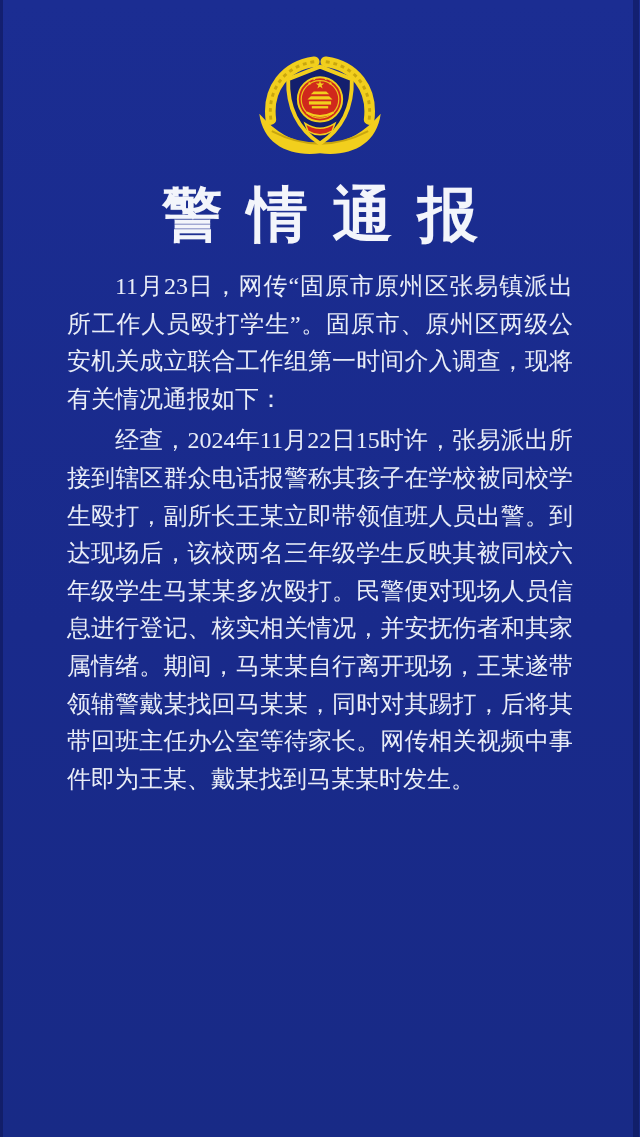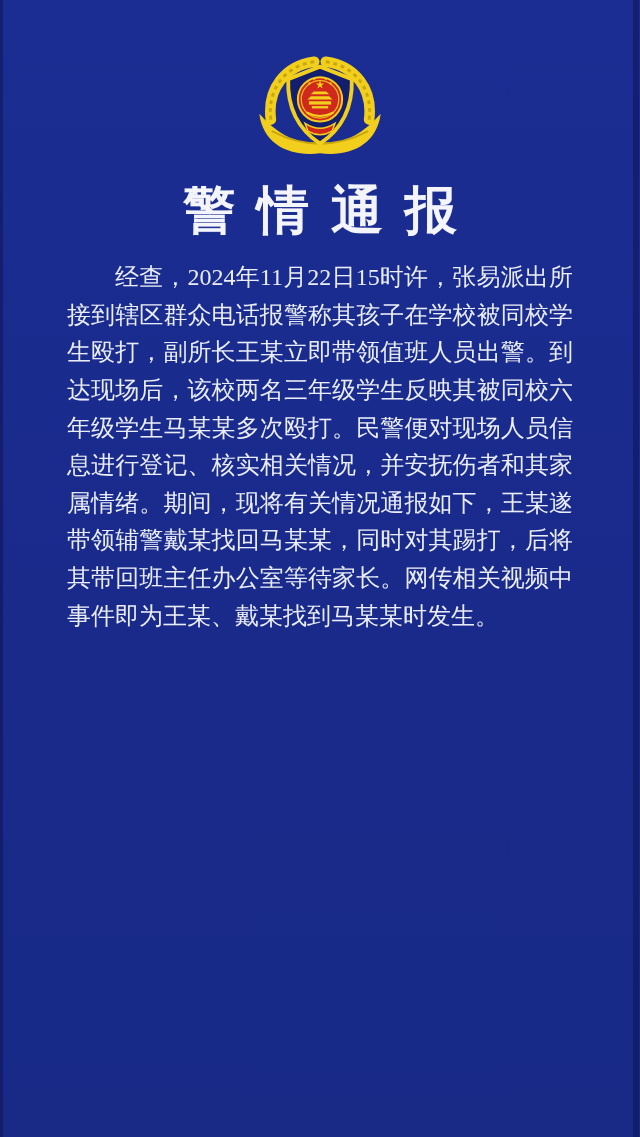--- a/index.html
+++ b/index.html
@@ -24,21 +24,21 @@
     box-sizing:border-box;
     padding-top:56px;
     display:flex;flex-direction:column;align-items:center;
   }
   .emblem{
     width:136px;height:106px;
     display:block;
   }
   .title{
     margin:20px 0 0 0;
-    font-size:52px;
+    font-size:60px;
     font-weight:bold;
     color:#f3f5fb;
     letter-spacing:0.42em;
     margin-right:-0.42em; 
     text-align:center;
     line-height:1.1;
     text-shadow:0 0 1px rgba(255,255,255,.25);
   }
   .content{
     width:506px;
@@ -91,16 +91,17 @@
     <rect x="58.5" y="47" width="23" height="3.4" fill="#f2cf1d"></rect>
     <rect x="61.5" y="52" width="17" height="2.4" fill="#f2cf1d"></rect>
     <path d="M56,58.5 Q70,66 84,58.5" fill="none" stroke="#f2cf1d" stroke-width="2.2"></path>
 
     <path d="M54.5,70 Q70,80 85.5,70 L82.5,78 Q70,85.5 57.5,78 Z" fill="#d0281c" stroke="#f2cf1d" stroke-width="1.6"></path>
   </svg>
 
   <h1 class="title">警情通报</h1>
 
   <div class="content">
-    <p>经查，2024年11月22日15时许，张易派出所接到辖区群众电话报警称其孩子在学校被同校学生殴打，副所长王某立即带领值班人员出警。到达现场后，该校两名三年级学生反映其被同校六年级学生马某某多次殴打。民警便对现场人员信息进行登记、核实相关情况，并安抚伤者和其家属情绪。期间，现将有关情况通报如下，王某遂带领辅警戴某找回马某某，同时对其踢打，后将其带回班主任办公室等待家长。网传相关视频中事件即为王某、戴某找到马某某时发生。</p>
+    <p>11月23日，网传“固原市原州区张易镇派出所工作人员殴打学生”。固原市、原州区两级公安机关成立联合工作组第一时间介入调查，现将有关情况通报如下：</p>
+    <p>经查，2024年11月22日15时许，张易派出所接到辖区群众电话报警称其孩子在学校被同校学生殴打，副所长王某立即带领值班人员出警。到达现场后，该校两名三年级学生反映其被同校六年级学生马某某多次殴打。民警便对现场人员信息进行登记、核实相关情况，并安抚伤者和其家属情绪。期间，马某某自行离开现场，王某遂带领辅警戴某找回马某某，同时对其踢打，后将其带回班主任办公室等待家长。网传相关视频中事件即为王某、戴某找到马某某时发生。</p>
   </div>
 
 </div>
 
 </body></html>

